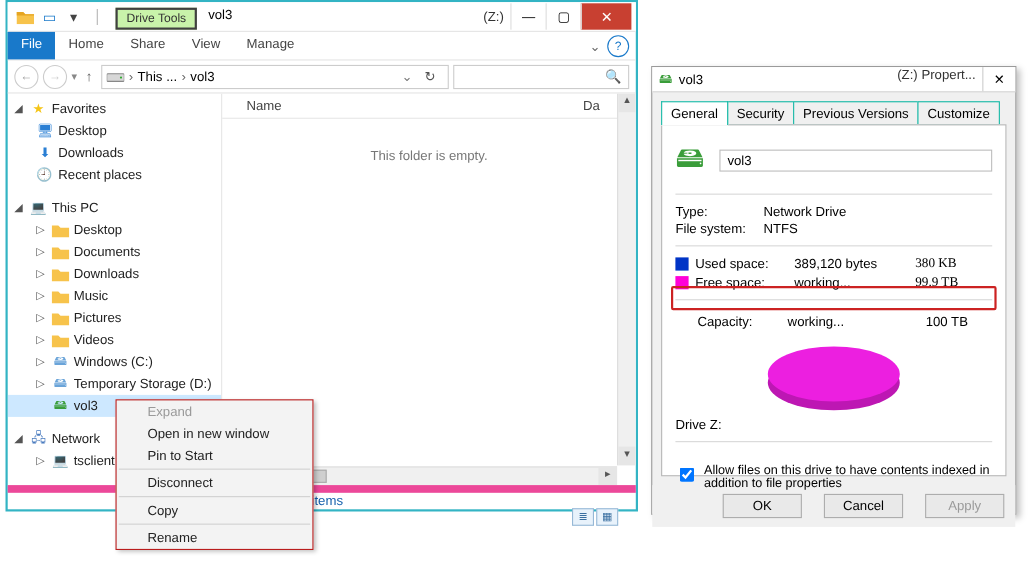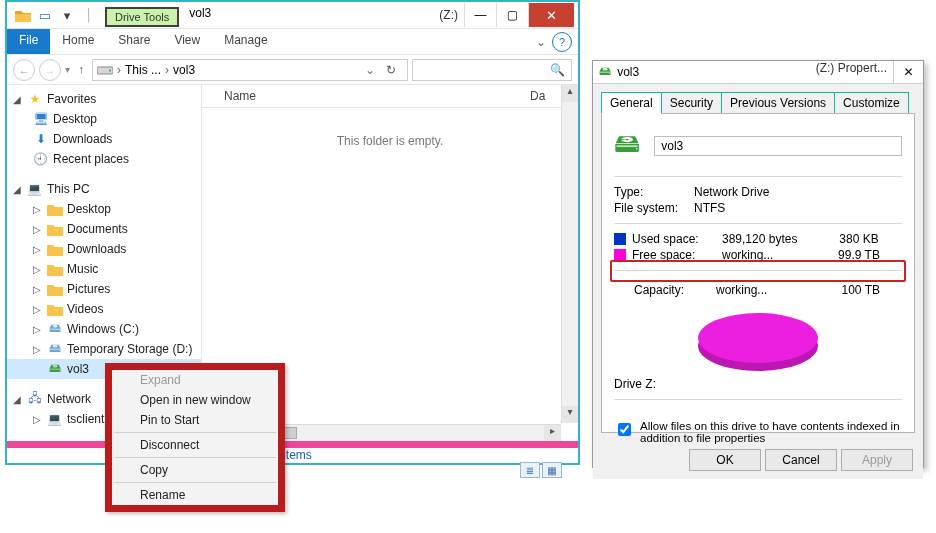--- a/index.html
+++ b/index.html
@@ -244,21 +244,21 @@
       display:flex;align-items:center;justify-content:center; font-size:10px; color:#3a6fa0;
     }
 
     
     .ctxmenu {
       position:absolute;
       left:105px;
       top:363px;
       width:180px;
       background:#f3f3f3;
-      border:7px solid #b91c1c;
+      border:1px solid #b91c1c;
       box-shadow: 2px 2px 4px rgba(0,0,0,.25);
       font-size:12px;
       z-index: 50;
     }
     .ctx-item {
       padding:3px 20px 3px 28px;
       color:#222;
       position:relative;
     }
     .ctx-item.disabled { color:#9a9a9a; }
@@ -322,21 +322,21 @@
     }
     hr.sep { border:none; border-top:1px solid #d8d8d8; margin:8px 0;}
     .kv { display:flex; font-size:12px; margin:2px 0;}
     .kv .k{ width:80px; }
     .usage-row { display:flex; align-items:center; font-size:12px; margin:2px 0;}
     .swatch { width:12px; height:12px; margin-right:6px;}
     .swatch.used{ background:#0034c6;}
     .swatch.free{ background:#ff00d8;}
     .usage-row .label{ width:90px;}
     .usage-row .bytes{ width:110px; text-align:left;}
-    .usage-row .human{ width:54px; text-align:center;}
+    .usage-row .human{ width:54px; text-align:left;font-family:Liberation Serif, serif;}
     .caprow {
       display:flex; font-size:12px; padding:4px 2px;
     }
     .caprow .k{ width:100px; padding-left:18px;}
     .caprow .b{ width:110px; }
     .caprow .h{ width:54px; text-align:right;}
 
     .cap-outline {
       position:absolute;
       border:2px solid #c22;
@@ -355,21 +355,21 @@
     .drive-caption{
       text-align:left; font-size:12px; margin-top:14px;
     }
     .indexrow {
       display:flex; align-items:flex-start; gap:6px;
       font-size:11.5px;
       margin-top:20px;
     }
     .prop-buttons {
       display:flex;
-      gap:4px;
+      gap:20px;
       justify-content:flex-end;
       padding:8px 10px;
       background:#f0f0f0;
     }
     .btn {
       width:72px; height:22px;
       border:1px solid #adadad;
       background:#e9e9e9;
       font-size:12px;
       display:flex; align-items:center; justify-content:center;

